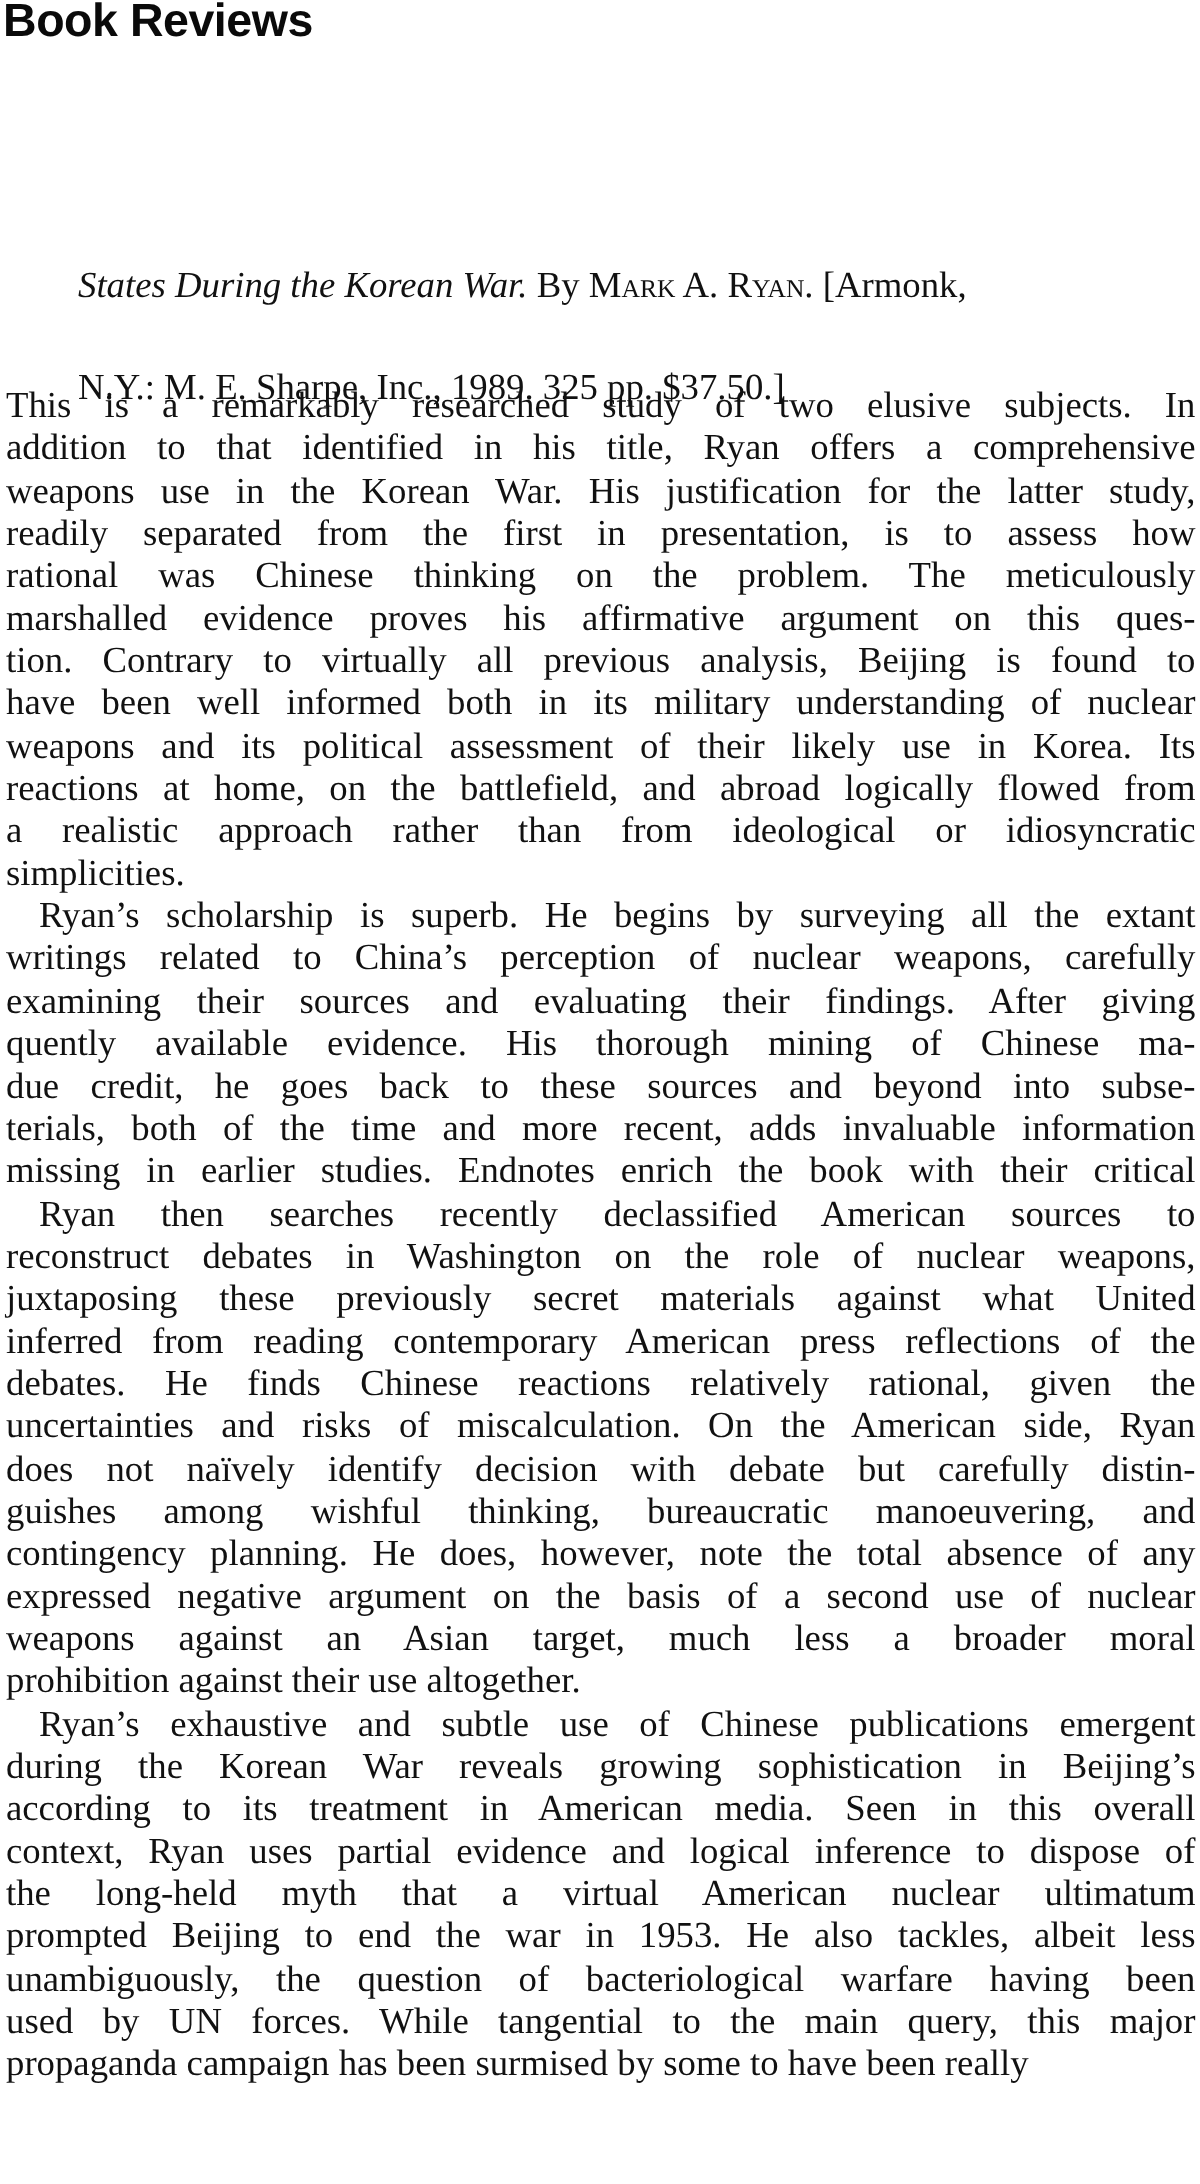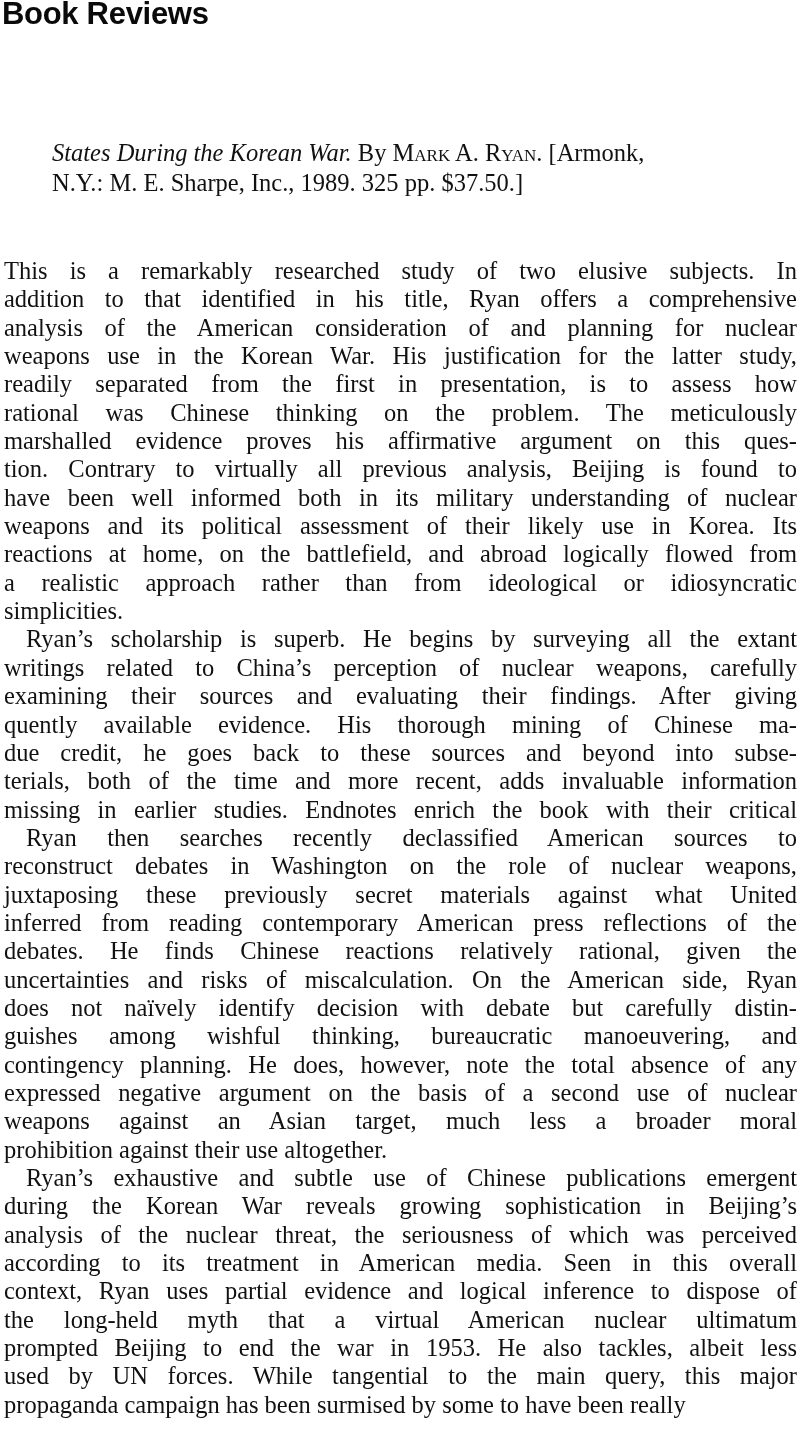--- a/index.html
+++ b/index.html
@@ -7,21 +7,21 @@
   .heading {
     position: absolute; left: 2px; top: -4px;
     font-family: "Liberation Sans", sans-serif; font-weight: bold;
     font-size: 31px; letter-spacing: -0.3px; color: #0a0a0a; margin: 0;
   }
   .citation {
     position: absolute; left: 6px; top: 138px; width: 792px;
     font-family: "Liberation Serif", serif; font-size: 24.5px; line-height: 30px;
   }
   .citation .cl { display: block; white-space: nowrap; transform-origin: left top; }
-  .citation .cl.indent { padding-left: 46px; }
+  .citation .cl.indent { padding-left: 46px; margin-top: 38px; }
   .it { font-style: italic; }
   .sc { font-variant: small-caps; }
   .body {
     position: absolute; left: 4px; top: 257px; width: 793px;
     font-family: "Liberation Serif", serif; font-size: 24.5px; line-height: 28.35px;
   }
   .line {
     display: block; text-align: justify; text-align-last: justify;
     white-space: nowrap; height: 28.35px; overflow: visible;
   }
@@ -35,21 +35,20 @@
 
 <div class="citation">
   <span class="cl indent"><span class="it">States During the Korean War.</span><span> By </span><span class="sc">Mark A. Ryan.</span><span> [Armonk,</span></span>
   <span class="cl indent">N.Y.: M. E. Sharpe, Inc., 1989. 325 pp. $37.50.]</span>
 </div>
 
 <div class="body" id="review-body">
     <div>
       <span class="line">This is a remarkably researched study of two elusive subjects. In</span>
       <span class="line">addition to that identified in his title, Ryan offers a comprehensive</span>
-      <span class="line">analysis of the American consideration of and planning for nuclear</span>
       <span class="line">weapons use in the Korean War. His justification for the latter study,</span>
       <span class="line">readily separated from the first in presentation, is to assess how</span>
       <span class="line">rational was Chinese thinking on the problem. The meticulously</span>
       <span class="line">marshalled evidence proves his affirmative argument on this ques-</span>
       <span class="line">tion. Contrary to virtually all previous analysis, Beijing is found to</span>
       <span class="line">have been well informed both in its military understanding of nuclear</span>
       <span class="line">weapons and its political assessment of their likely use in Korea. Its</span>
       <span class="line">reactions at home, on the battlefield, and abroad logically flowed from</span>
       <span class="line">a realistic approach rather than from ideological or idiosyncratic</span>
       <span class="line last" style="text-align-last: left;">simplicities.</span>
@@ -73,21 +72,21 @@
       <span class="line">does not naïvely identify decision with debate but carefully distin-</span>
       <span class="line">guishes among wishful thinking, bureaucratic manoeuvering, and</span>
       <span class="line">contingency planning. He does, however, note the total absence of any</span>
       <span class="line">expressed negative argument on the basis of a second use of nuclear</span>
       <span class="line">weapons against an Asian target, much less a broader moral</span>
       <span class="line last" style="text-align-last: left;">prohibition against their use altogether.</span>
     </div>
     <div>
       <span class="line indent">Ryan’s exhaustive and subtle use of Chinese publications emergent</span>
       <span class="line">during the Korean War reveals growing sophistication in Beijing’s</span>
-      <span class="line">analysis of the nuclear threat, the seriousness of which was perceived</span>
       <span class="line">according to its treatment in American media. Seen in this overall</span>
       <span class="line">context, Ryan uses partial evidence and logical inference to dispose of</span>
       <span class="line">the long-held myth that a virtual American nuclear ultimatum</span>
       <span class="line">prompted Beijing to end the war in 1953. He also tackles, albeit less</span>
+      <span class="line">unambiguously, the question of bacteriological warfare having been</span>
       <span class="line">used by UN forces. While tangential to the main query, this major</span>
       <span class="line last" style="text-align-last: left;">propaganda campaign has been surmised by some to have been really</span>
     </div>
   </div>
 
 </body></html>

